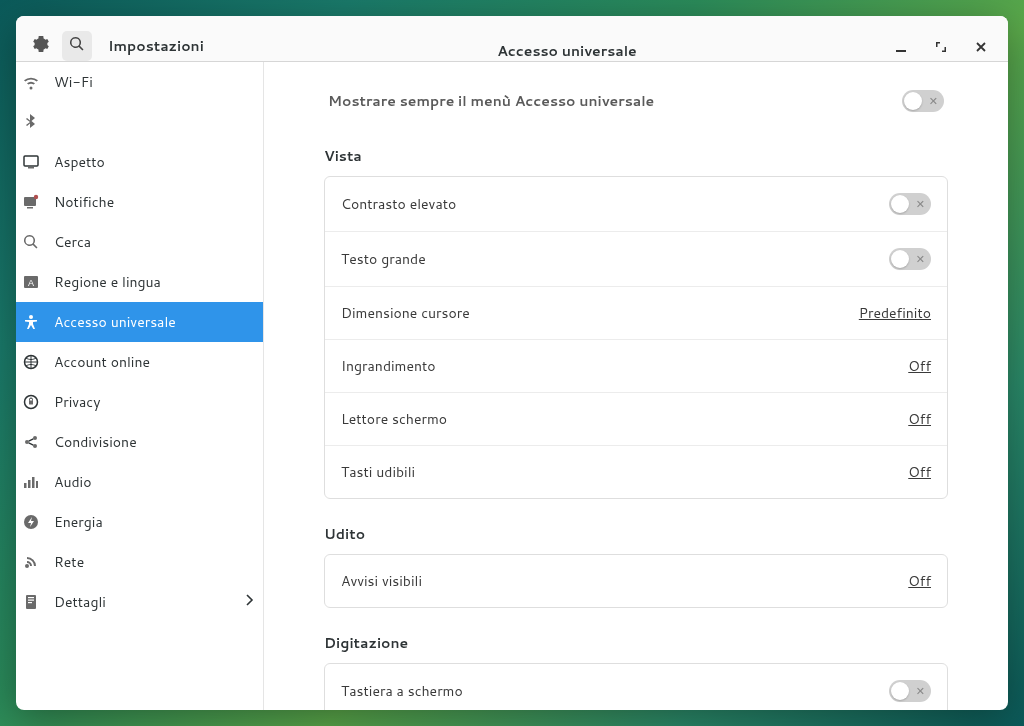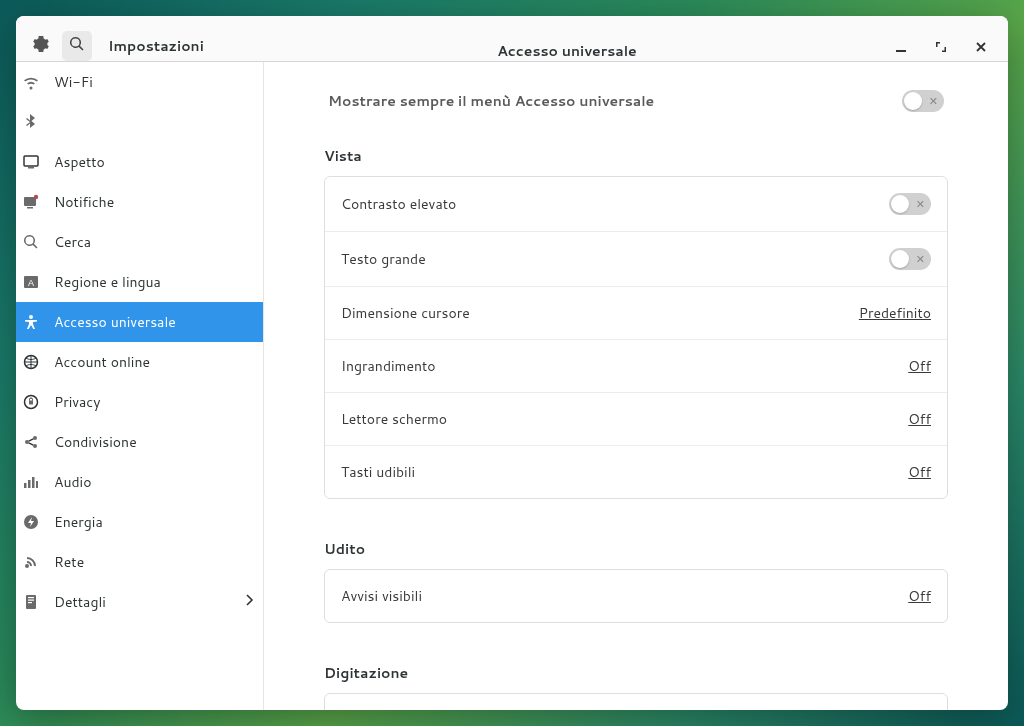--- a/index.html
+++ b/index.html
@@ -40,21 +40,21 @@
   .side-item.active .icon svg { fill:#fff; }
   .side-item .label { flex:1; }
   .side-item .chev svg { fill:#6a6a6a; }
   .main {
     flex:1; overflow-y:auto; padding:28px 60px 28px 60px;
   }
   .always-row { display:flex; align-items:center; justify-content:space-between; margin-bottom:34px; padding:0 4px; }
   .always-row .label { color:#5a5a5a; font-weight:600; }
   .section-title { font-weight:700; font-size:14px; margin-bottom:10px; color:#2e3436; }
   .panel {
-    border:1px solid #dedede; border-radius:6px; margin-bottom:40px; background:#fff;
+    border:1px solid #dedede; border-radius:6px; margin-bottom:25px; background:#fff;
   }
   .row {
     display:flex; align-items:center; justify-content:space-between;
     padding:16px 16px; border-bottom:1px solid #ececec;
   }
   .row:last-child { border-bottom:none; }
   .row .label { color:#3a3a3a; }
   .row .value { color:#3a3a3a;text-decoration:underline; }
   
   .toggle {

